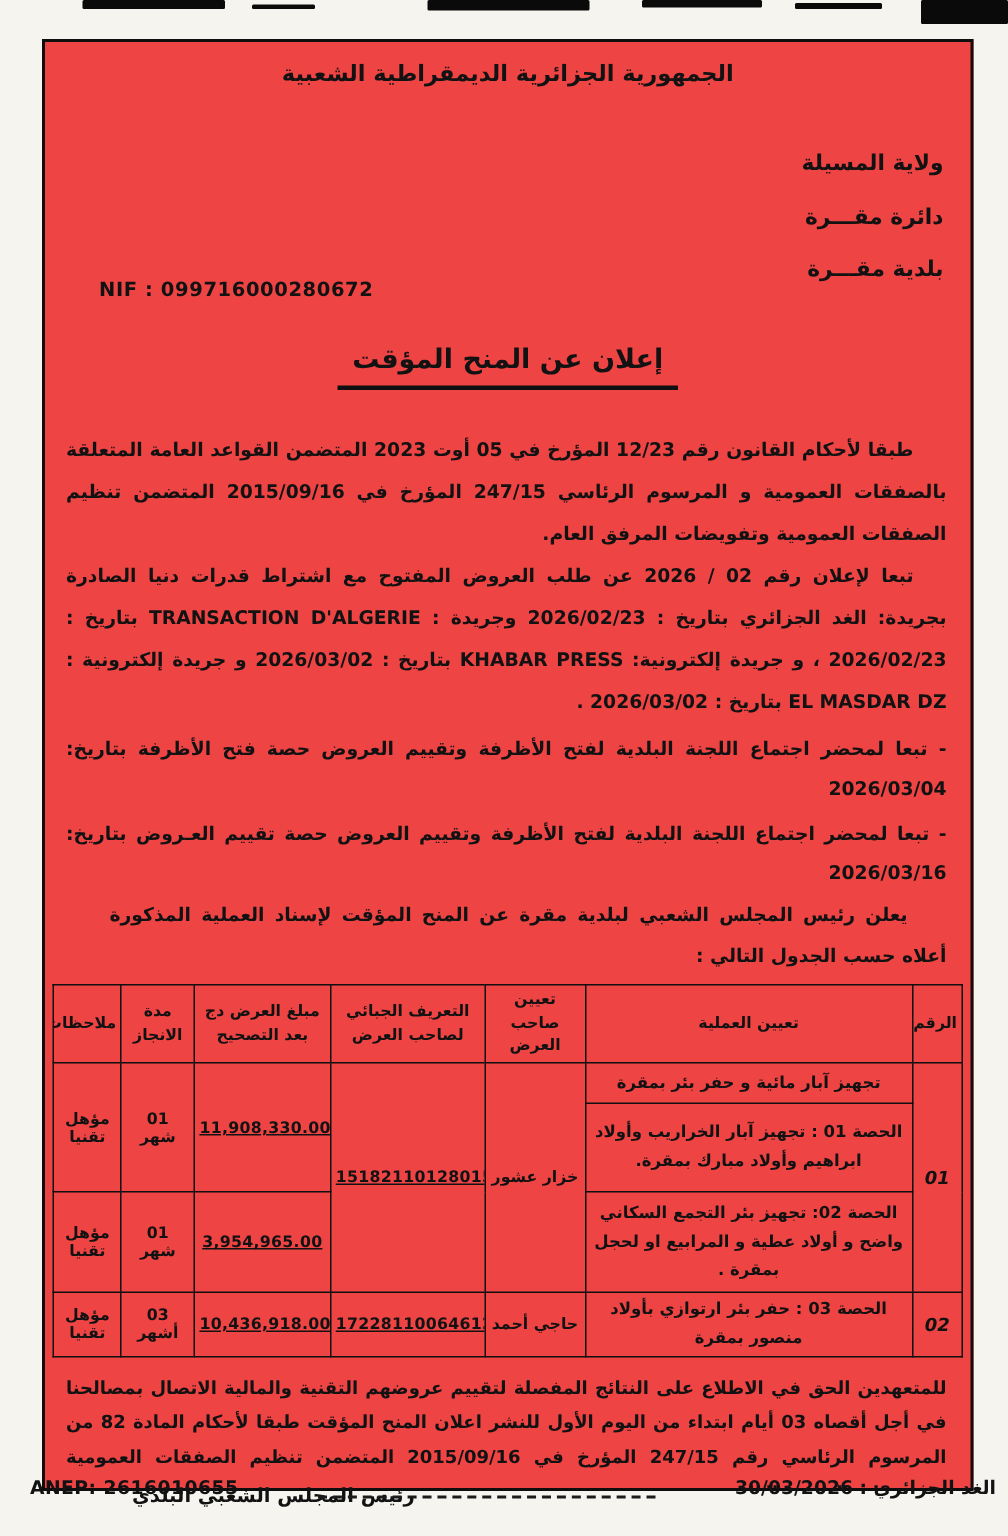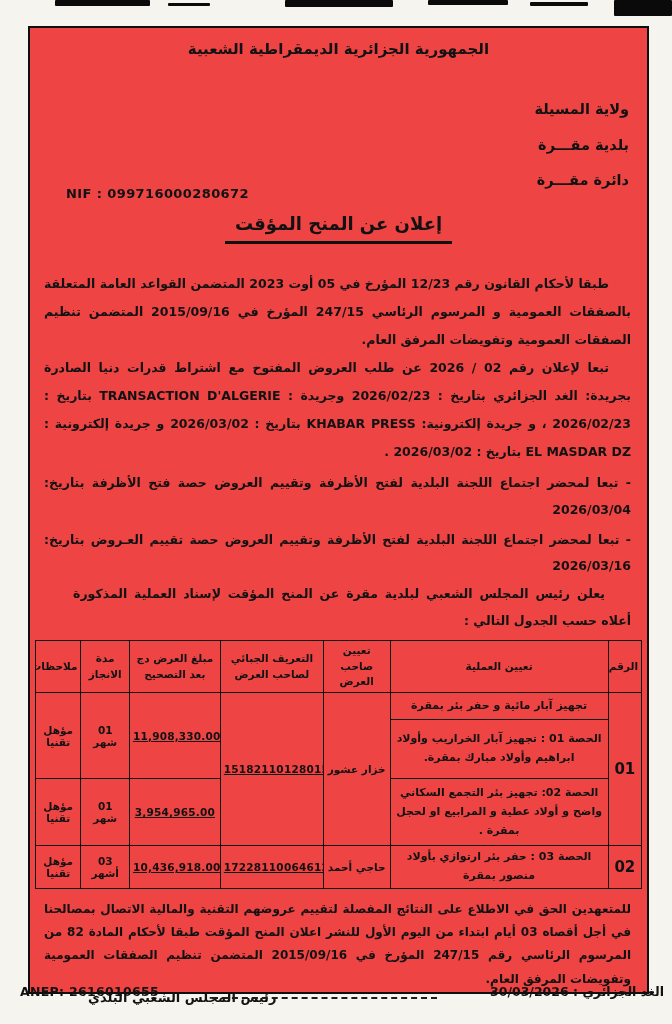--- a/index.html
+++ b/index.html
@@ -20,21 +20,21 @@
     letter-spacing:0.2px;
   }
   .authority{
     text-align:right;margin:34px 18px 0 0;font-weight:bold;font-size:14.5px;
     line-height:2.45;
   }
   .nif{
     position:absolute;left:36px;top:146px;direction:ltr;
     font-weight:bold;font-size:13px;letter-spacing:0.4px;
   }
-  .title-wrap{text-align:center;margin-top:14px;}
+  .title-wrap{text-align:center;margin-top:30px;}
   .doc-title{
     display:inline-block;font-size:18px;font-weight:bold;
     border-bottom:3px solid #101010;padding:0 10px 7px;
   }
   .intro{margin:26px 16px 0 14px;}
   .intro p{
     margin:0;font-size:12.5px;font-weight:bold;text-align:justify;
     line-height:2.25;
   }
   .intro p.indent{text-indent:22px;}
@@ -44,21 +44,21 @@
     width:calc(100% - 10px);margin:6px 5px 0;border-collapse:collapse;
     font-size:10.5px;font-weight:bold;table-layout:fixed;
   }
   table.results th,table.results td{
     border:1.6px solid #0f0f0f;padding:2px 3px;text-align:center;
     vertical-align:middle;overflow:hidden;
   }
   table.results th{font-size:10.5px;line-height:1.5;height:46px;}
   td.op{text-align:right;padding-right:5px;font-size:11px;line-height:1.7;}
   td.op-title{height:22px;}
-  td.num{font-size:15px;}
+  td.num{font-size:12px;font-style:italic;}
   td.amount,td.nif-cell{font-size:10.5px;letter-spacing:0.2px;direction:ltr;text-decoration:underline;}
   td.lot1-row{height:54px;}
   td.lot2-row{height:62px;}
   td.lot3-row{height:36px;}
   .closing{margin:9px 16px 0 14px;}
   .closing p{
     margin:0 0 6px;font-size:12px;font-weight:bold;text-align:justify;
     line-height:1.95;
   }
   .signature{
@@ -83,22 +83,22 @@
 <div class="artifact" style="left:530px;top:2px;width:58px;height:4px;"></div>
 <div class="artifact" style="right:0;top:0;width:58px;height:16px;"></div>
 
 <div class="frame">
   <div class="content">
 
     <div class="republic">الجمهورية الجزائرية الديمقراطية الشعبية</div>
 
     <div class="authority">
       <div>ولاية المسيلة</div>
+      <div>دائرة مقـــرة</div>
       <div>بلدية مقـــرة</div>
-      <div>دائرة مقـــرة</div>
     </div>
 
     <div class="nif">NIF : 099716000280672</div>
 
     <div class="title-wrap">
       <span class="doc-title">إعلان عن المنح المؤقت</span>
     </div>
 
     <div class="intro">
       <p class="indent">طبقا لأحكام القانون رقم 12/23 المؤرخ في 05 أوت 2023 المتضمن القواعد العامة المتعلقة بالصفقات العمومية و المرسوم الرئاسي 247/15 المؤرخ في 2015/09/16 المتضمن تنظيم الصفقات العمومية وتفويضات المرفق العام.</p>

